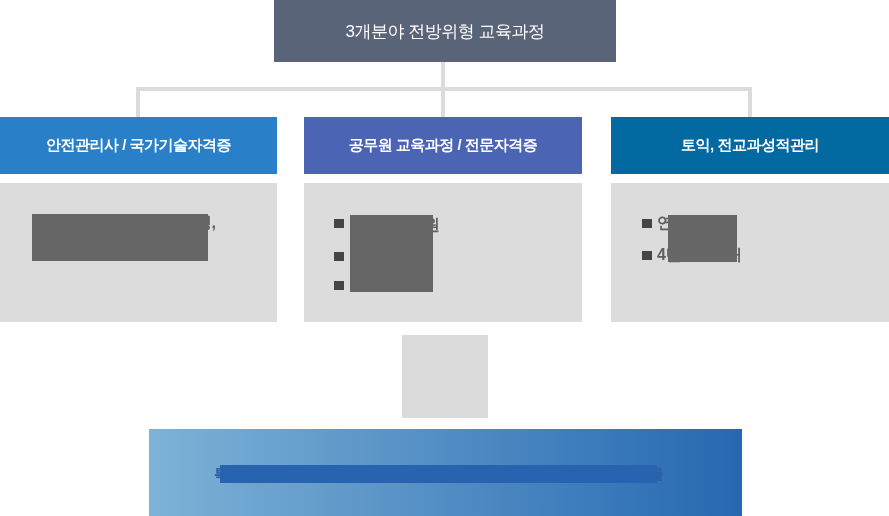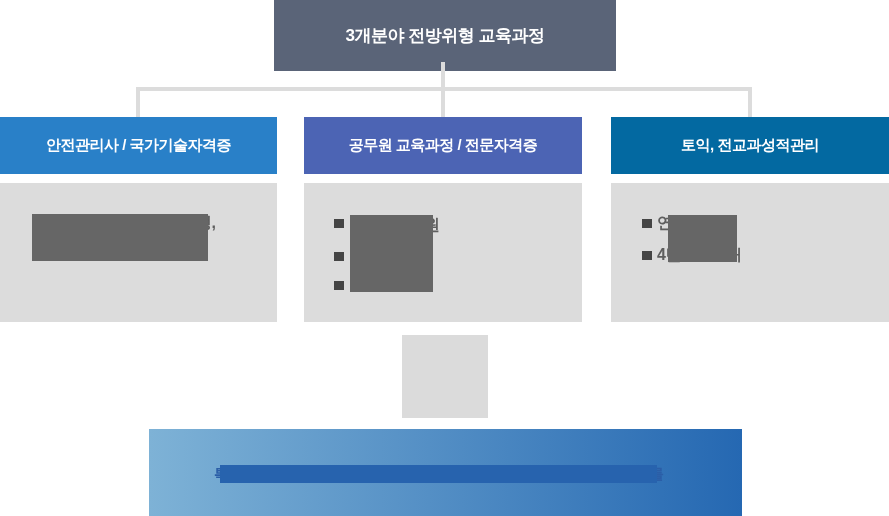--- a/index.html
+++ b/index.html
@@ -1,22 +1,22 @@
 <!DOCTYPE html>
 <html><head>
 <meta charset="utf-8">
 <style>
   html,body{margin:0;padding:0;background:#ffffff;}
   body{font-family:"Liberation Sans", sans-serif;}
   .canvas{position:relative;width:889px;height:516px;background:#ffffff;overflow:hidden;}
 
   
-  .root-box{position:absolute;left:274px;top:0;width:342px;height:71px;background:#5A6478;
+  .root-box{position:absolute;left:274px;top:0;width:342px;height:62px;background:#5A6478;
     color:#ffffff;display:flex;align-items:center;justify-content:center;
-    font-size:17px;font-weight:bold;letter-spacing:-0.5px;}
+    font-size:17px;font-weight:normal;letter-spacing:-0.5px;}
 
   
   .line{position:absolute;background:#dcdcdc;}
   .line-v-center{left:441px;top:62px;width:4px;height:55px;}
   .line-h{left:136px;top:87px;width:616px;height:4px;}
   .line-v-left{left:136px;top:87px;width:4px;height:30px;}
   .line-v-right{left:748px;top:87px;width:4px;height:30px;}
 
   
   .branch-header{position:absolute;top:117px;height:57px;color:#ffffff;display:flex;

